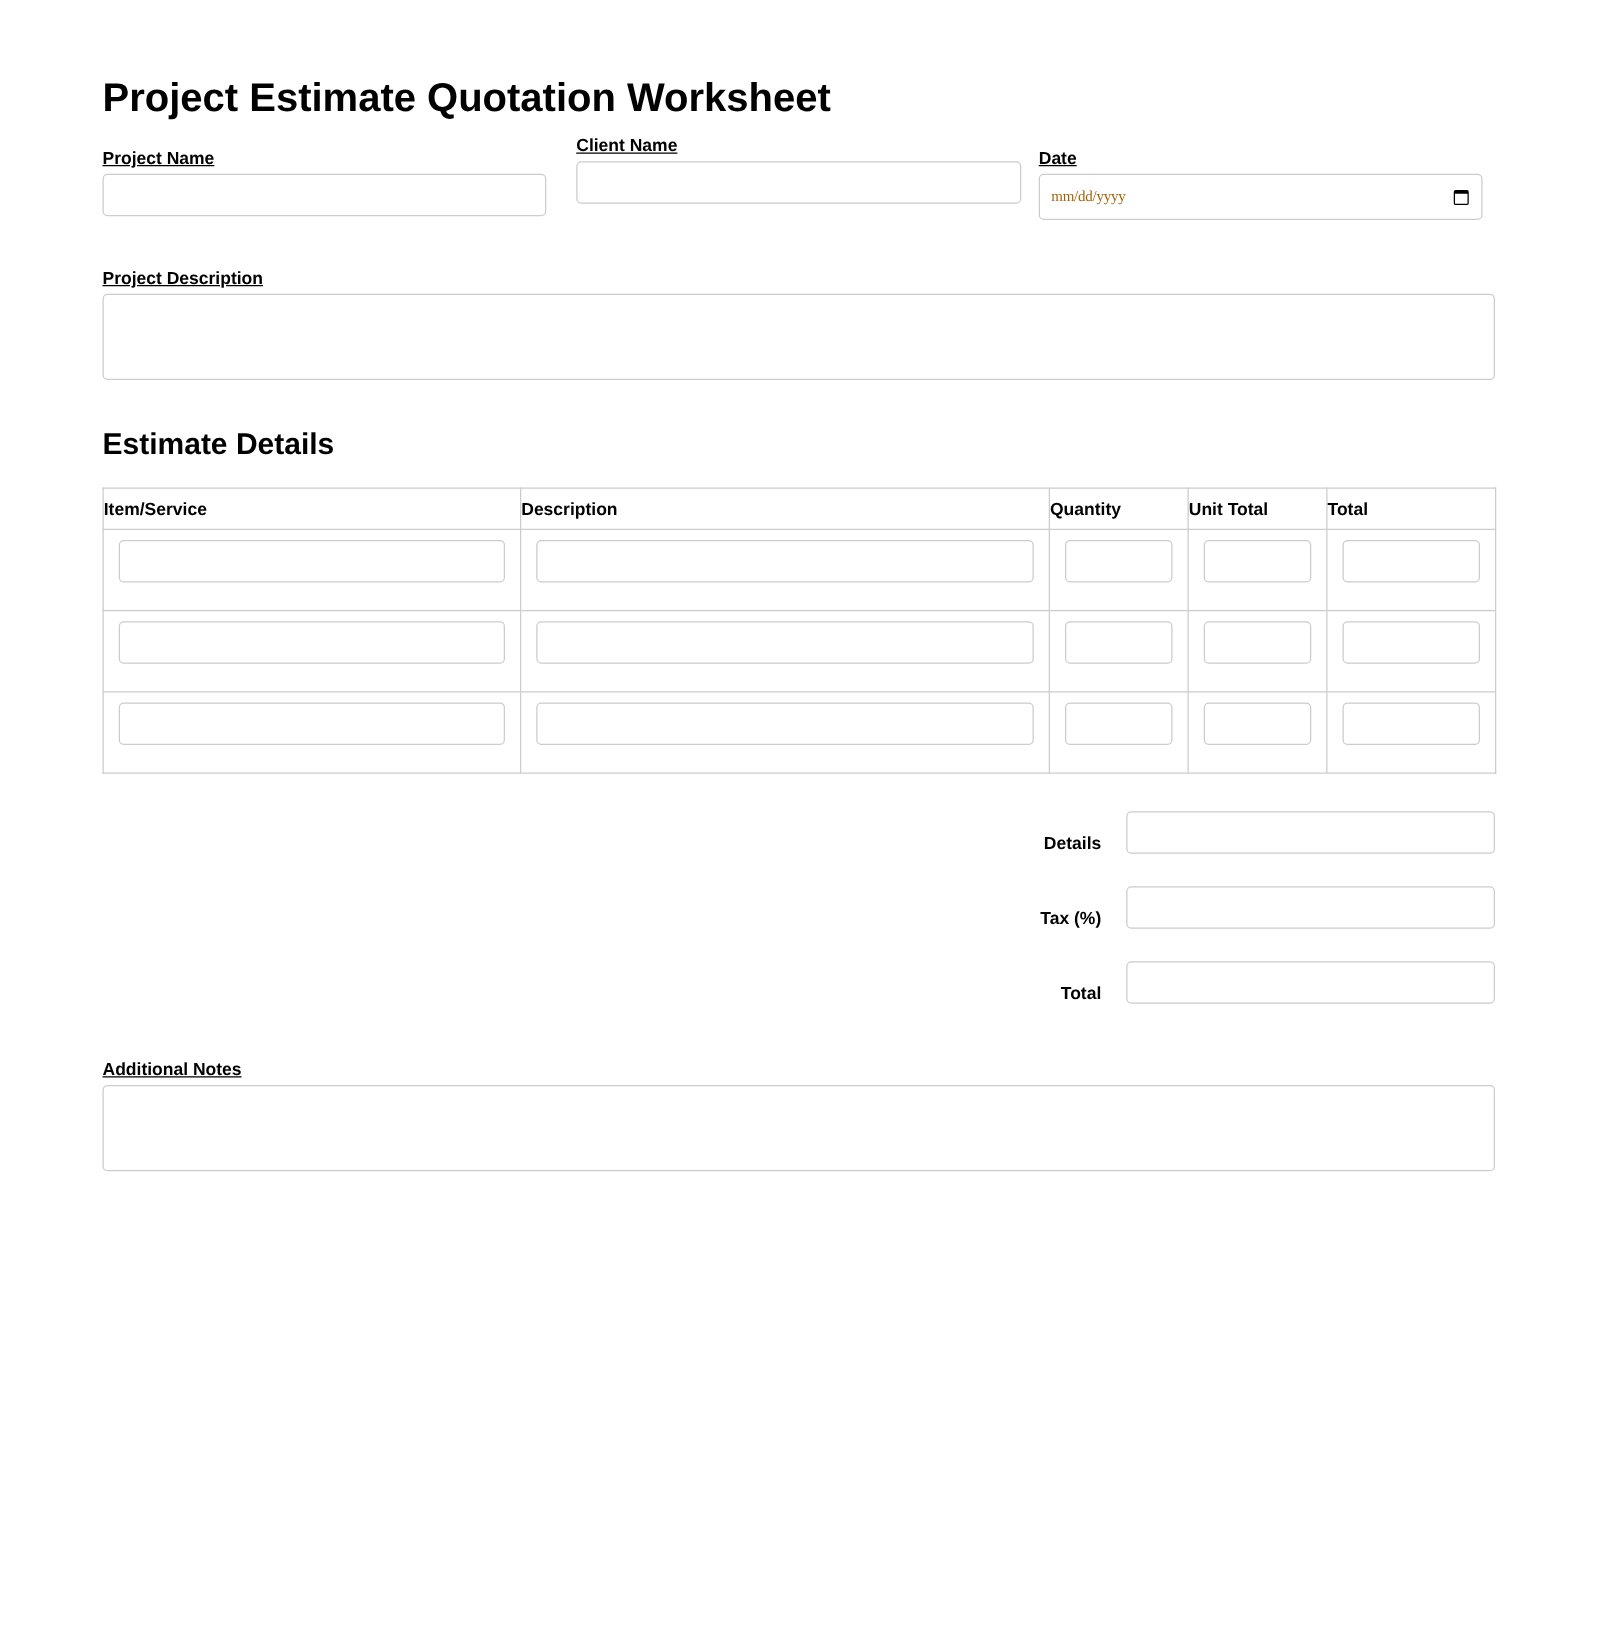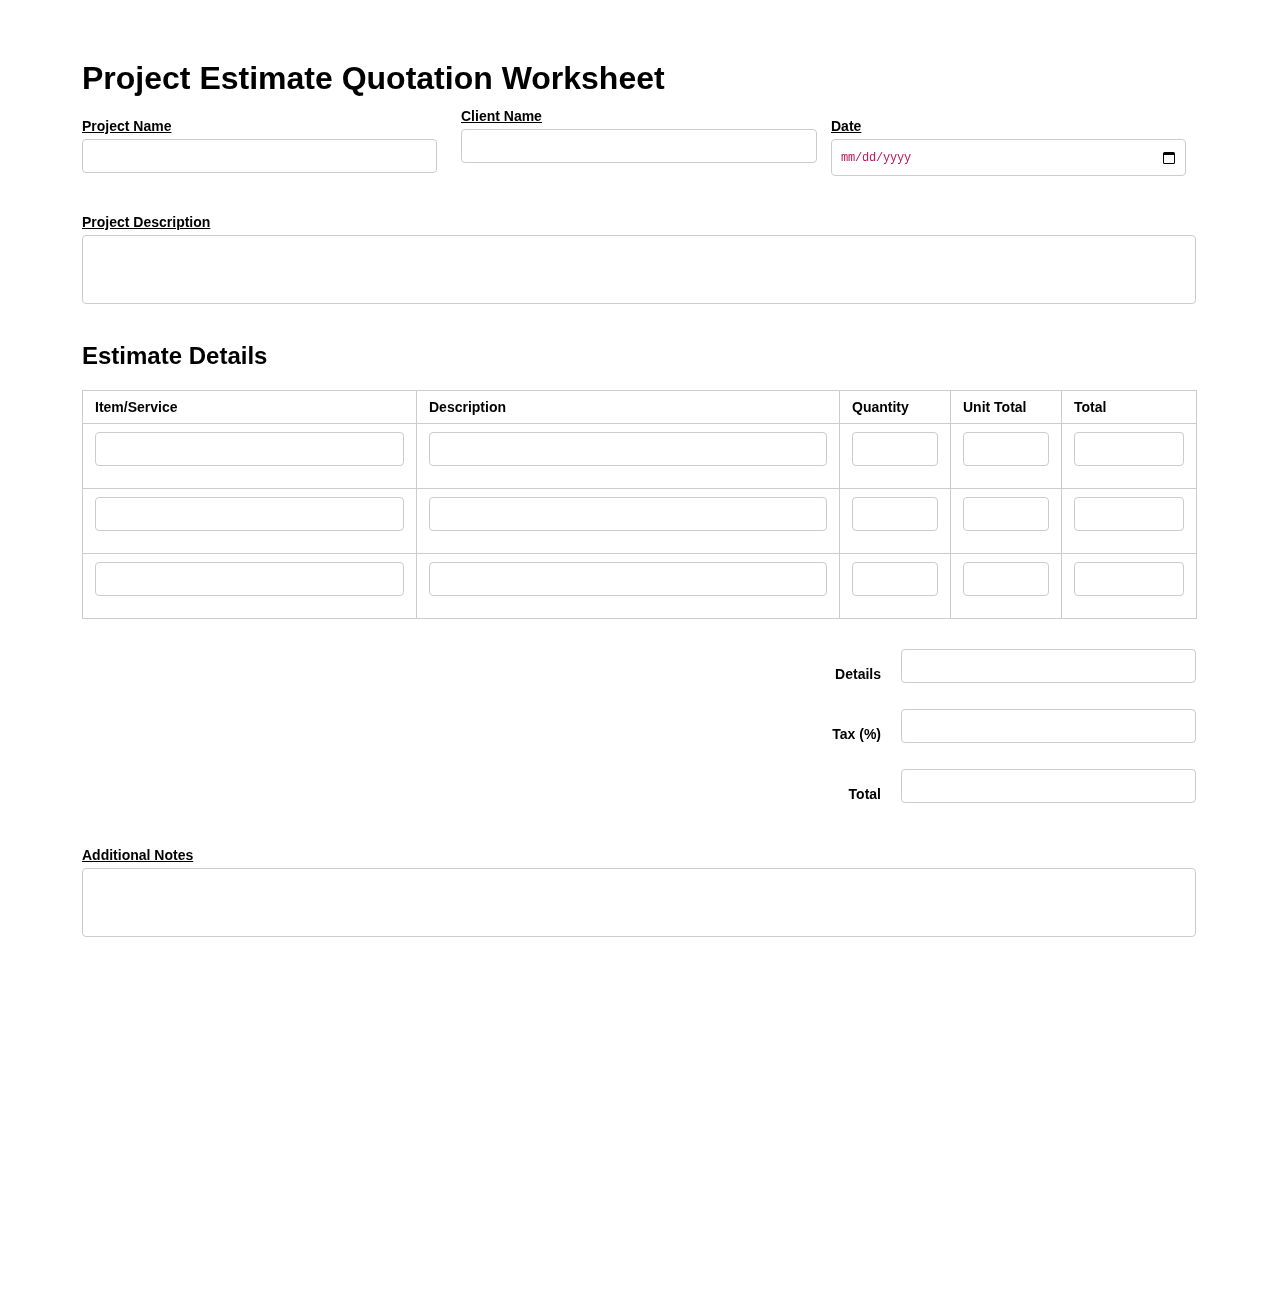--- a/index.html
+++ b/index.html
@@ -18,35 +18,35 @@
     .label {
       font-size: 14px; font-weight: bold; line-height: 16px; white-space: nowrap;
     }
     .field { position: absolute; }
     .field .label { position: absolute; left: 0; top: 0; text-decoration: underline; }
     .input {
       position: absolute; left: 0; background: #fff;
       border: 1px solid #cccccc; border-radius: 4px;
     }
     .date-input { display: flex; align-items: center; justify-content: space-between; padding: 0 10px 0 9px; }
-    .date-text { font-family: Liberation Mono, monospace; font-size: 12px; color: #be185d; letter-spacing: -0.2px; }
+    .date-text { font-family: Liberation Serif, serif; font-size: 12px; color: #a16207; letter-spacing: -0.2px; }
     .cal-icon {
       width: 12px; height: 12px; border: 1.5px solid #000; border-top-width: 3px; border-radius: 1.5px;
     }
     h2 {
       position: absolute; left: 0; top: 342px; margin: 0;
       font-size: 24px; font-weight: bold; line-height: 28px; white-space: nowrap;
     }
     table.est {
       position: absolute; left: 0; top: 390px; width: 1114px;
       border-collapse: collapse; table-layout: fixed;
     }
     table.est th, table.est td { border: 1px solid #cccccc; padding: 0; }
     table.est th {
-      height: 33px; text-align: left; padding-left: 12px;
+      height: 33px; text-align: left; 
       font-size: 14px; font-weight: bold; margin-top: 20px;
     }
     table.est td { height: 65px; vertical-align: top; padding: 8px 12px 0 12px; }
     table.est td .cell-input {
       width: 100%; height: 34px; border: 1px solid #cccccc; border-radius: 4px; background: #fff;
     }
     .sum-row { position: absolute; left: 0; width: 1114px; height: 34px; }
     .sum-row .label { position: absolute; right: 315px; top: 17px; text-align: right; }
     .sum-row .input { left: auto; right: 0; top: 0; width: 295px; height: 34px; }
   </style>

